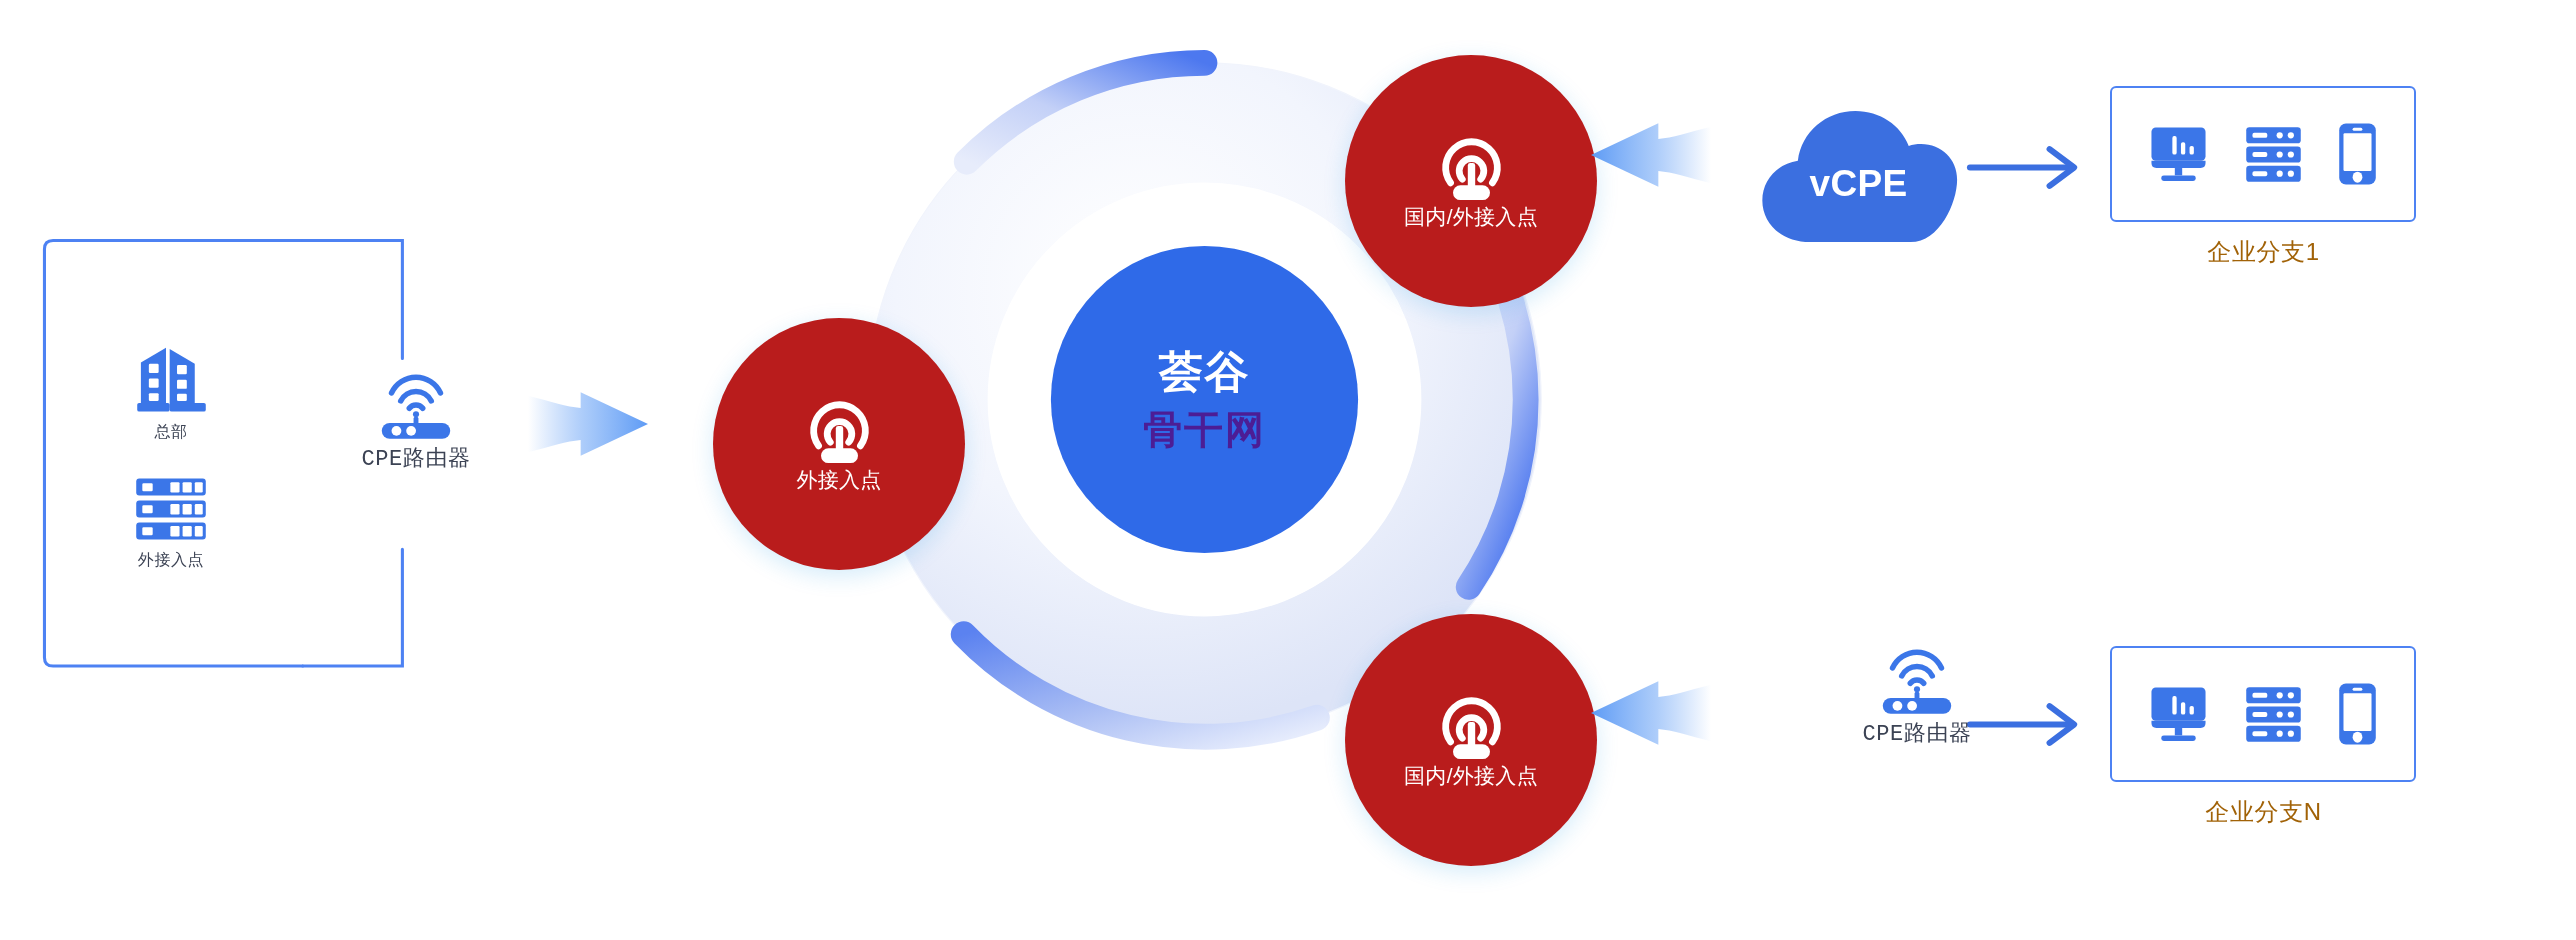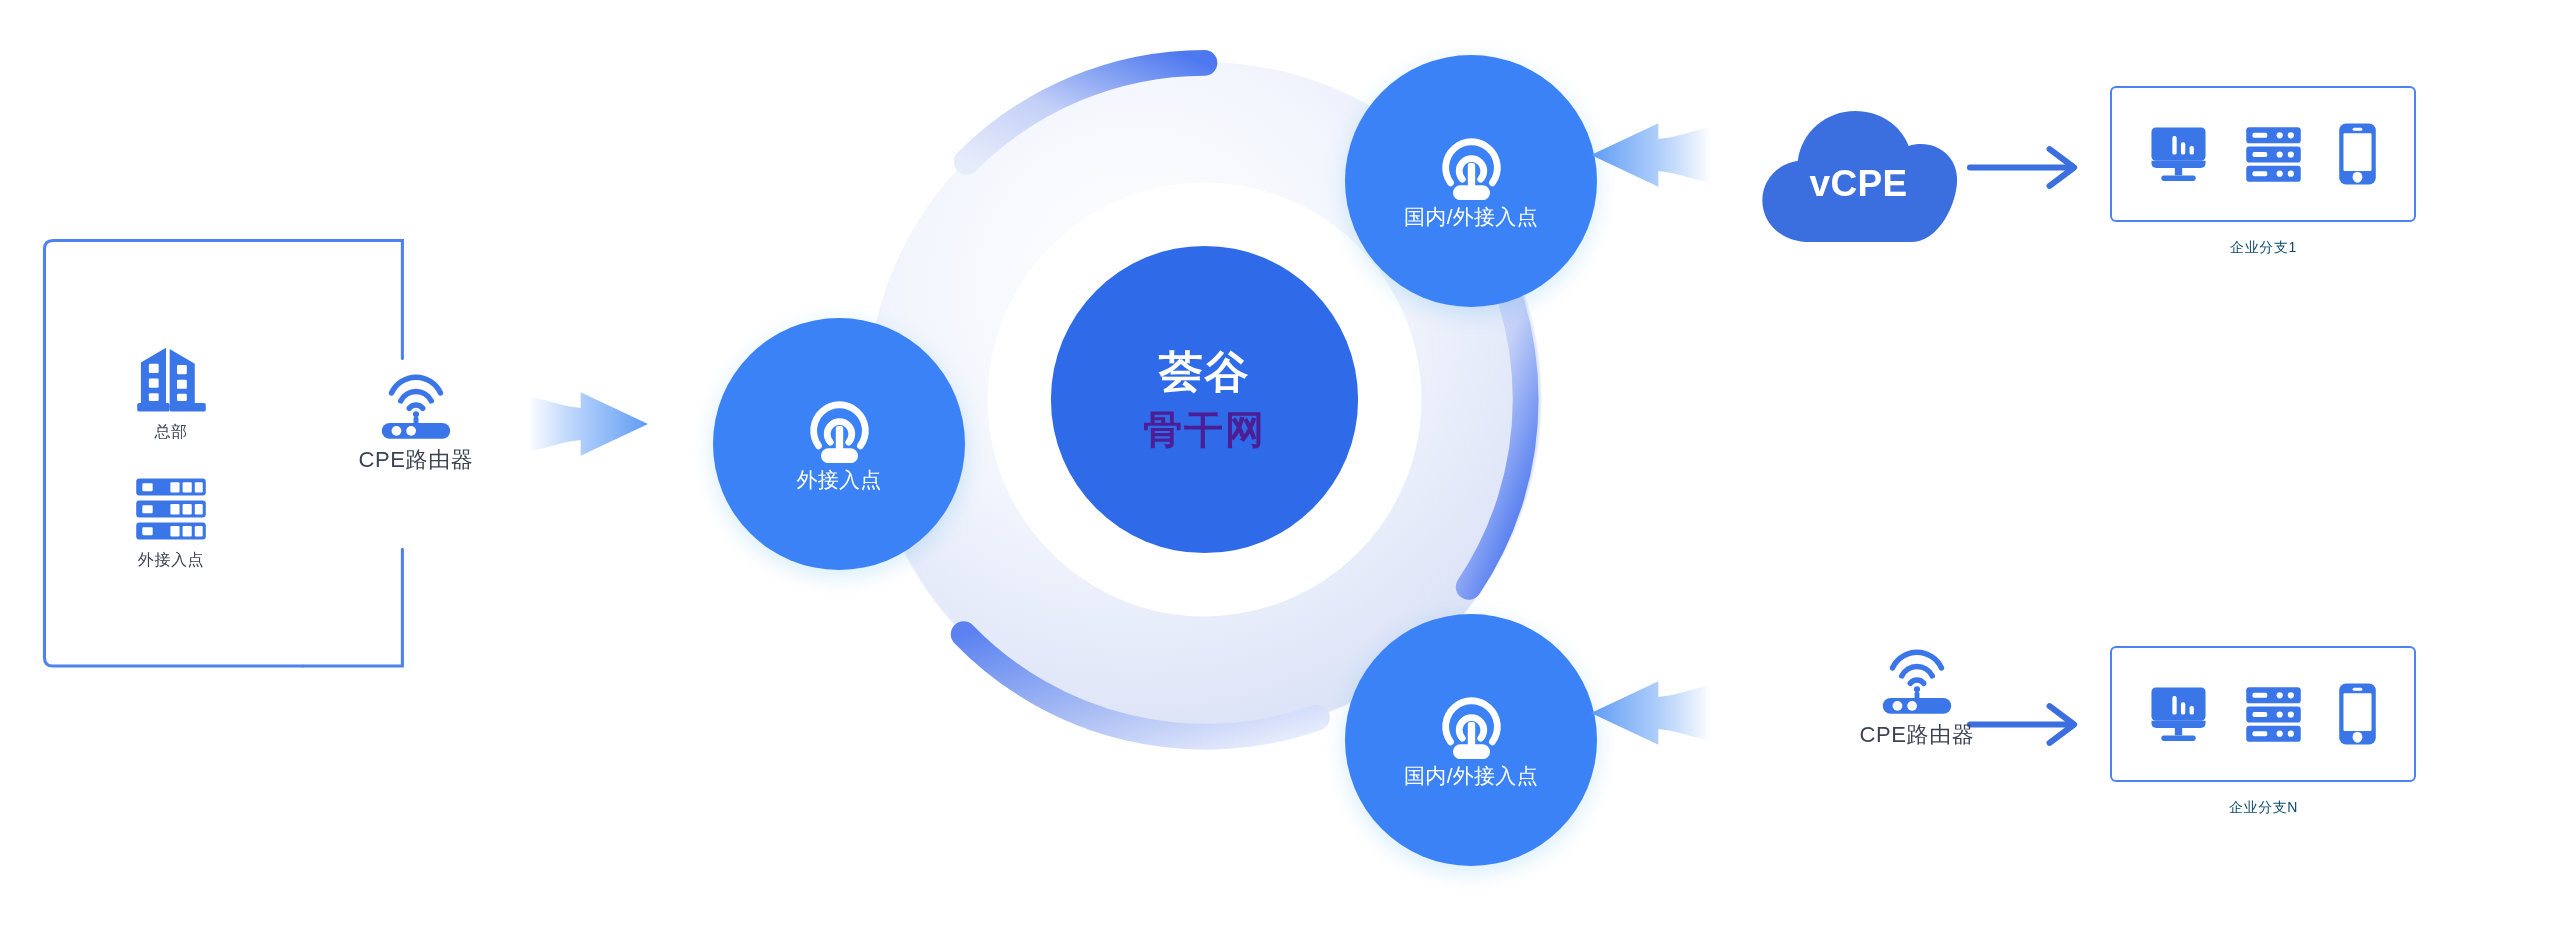--- a/index.html
+++ b/index.html
@@ -62,20 +62,21 @@
     white-space: nowrap;
     line-height: 1;
   }
 
   
   .router-group {
     display: flex;
     flex-direction: column;
     align-items: center;
     gap: 8.6px;
+    font-family: Liberation Mono, monospace;
   }
   .router-group .cn-label { font-size: 22px; }
 
   #cpe-left {
     left: 324px;
     top: 374px;
     width: 184px;
   }
   #cpe-bottom {
     left: 1825px;
@@ -97,21 +98,21 @@
     left: 842px;
     top: 37px;
     width: 725px;
     height: 725px;
   }
 
   
   .ap-node {
     position: absolute;
     border-radius: 50%;
-    background: #3b82f6;
+    background: #b91c1c;
     display: flex;
     flex-direction: column;
     align-items: center;
     justify-content: center;
     gap: 1px;
     box-shadow: 0 6.1px 22px rgba(22,150,230,0.18);
   }
   .ap-node .ap-label {
     font-size: 21px;
     color: #ffffff;
@@ -170,22 +171,22 @@
     border-radius: 6.1px;
     box-sizing: border-box;
     display: flex;
     align-items: center;
     justify-content: space-evenly;
     background: #ffffff;
   }
   .branch .branch-label {
     margin-top: 18.4px;
     text-align: center;
-    font-size: 14px;
-    color: #0c4a6e;
+    font-size: 24px;
+    color: #a16207;
     line-height: 1;
     letter-spacing: 0.6px;
   }
   #branch-1 { left: 2110px; top: 86px; }
   #branch-n { left: 2110px; top: 646px; }
 
   svg { display: block; overflow: visible; }
 </style>
 </head>
 <body>

